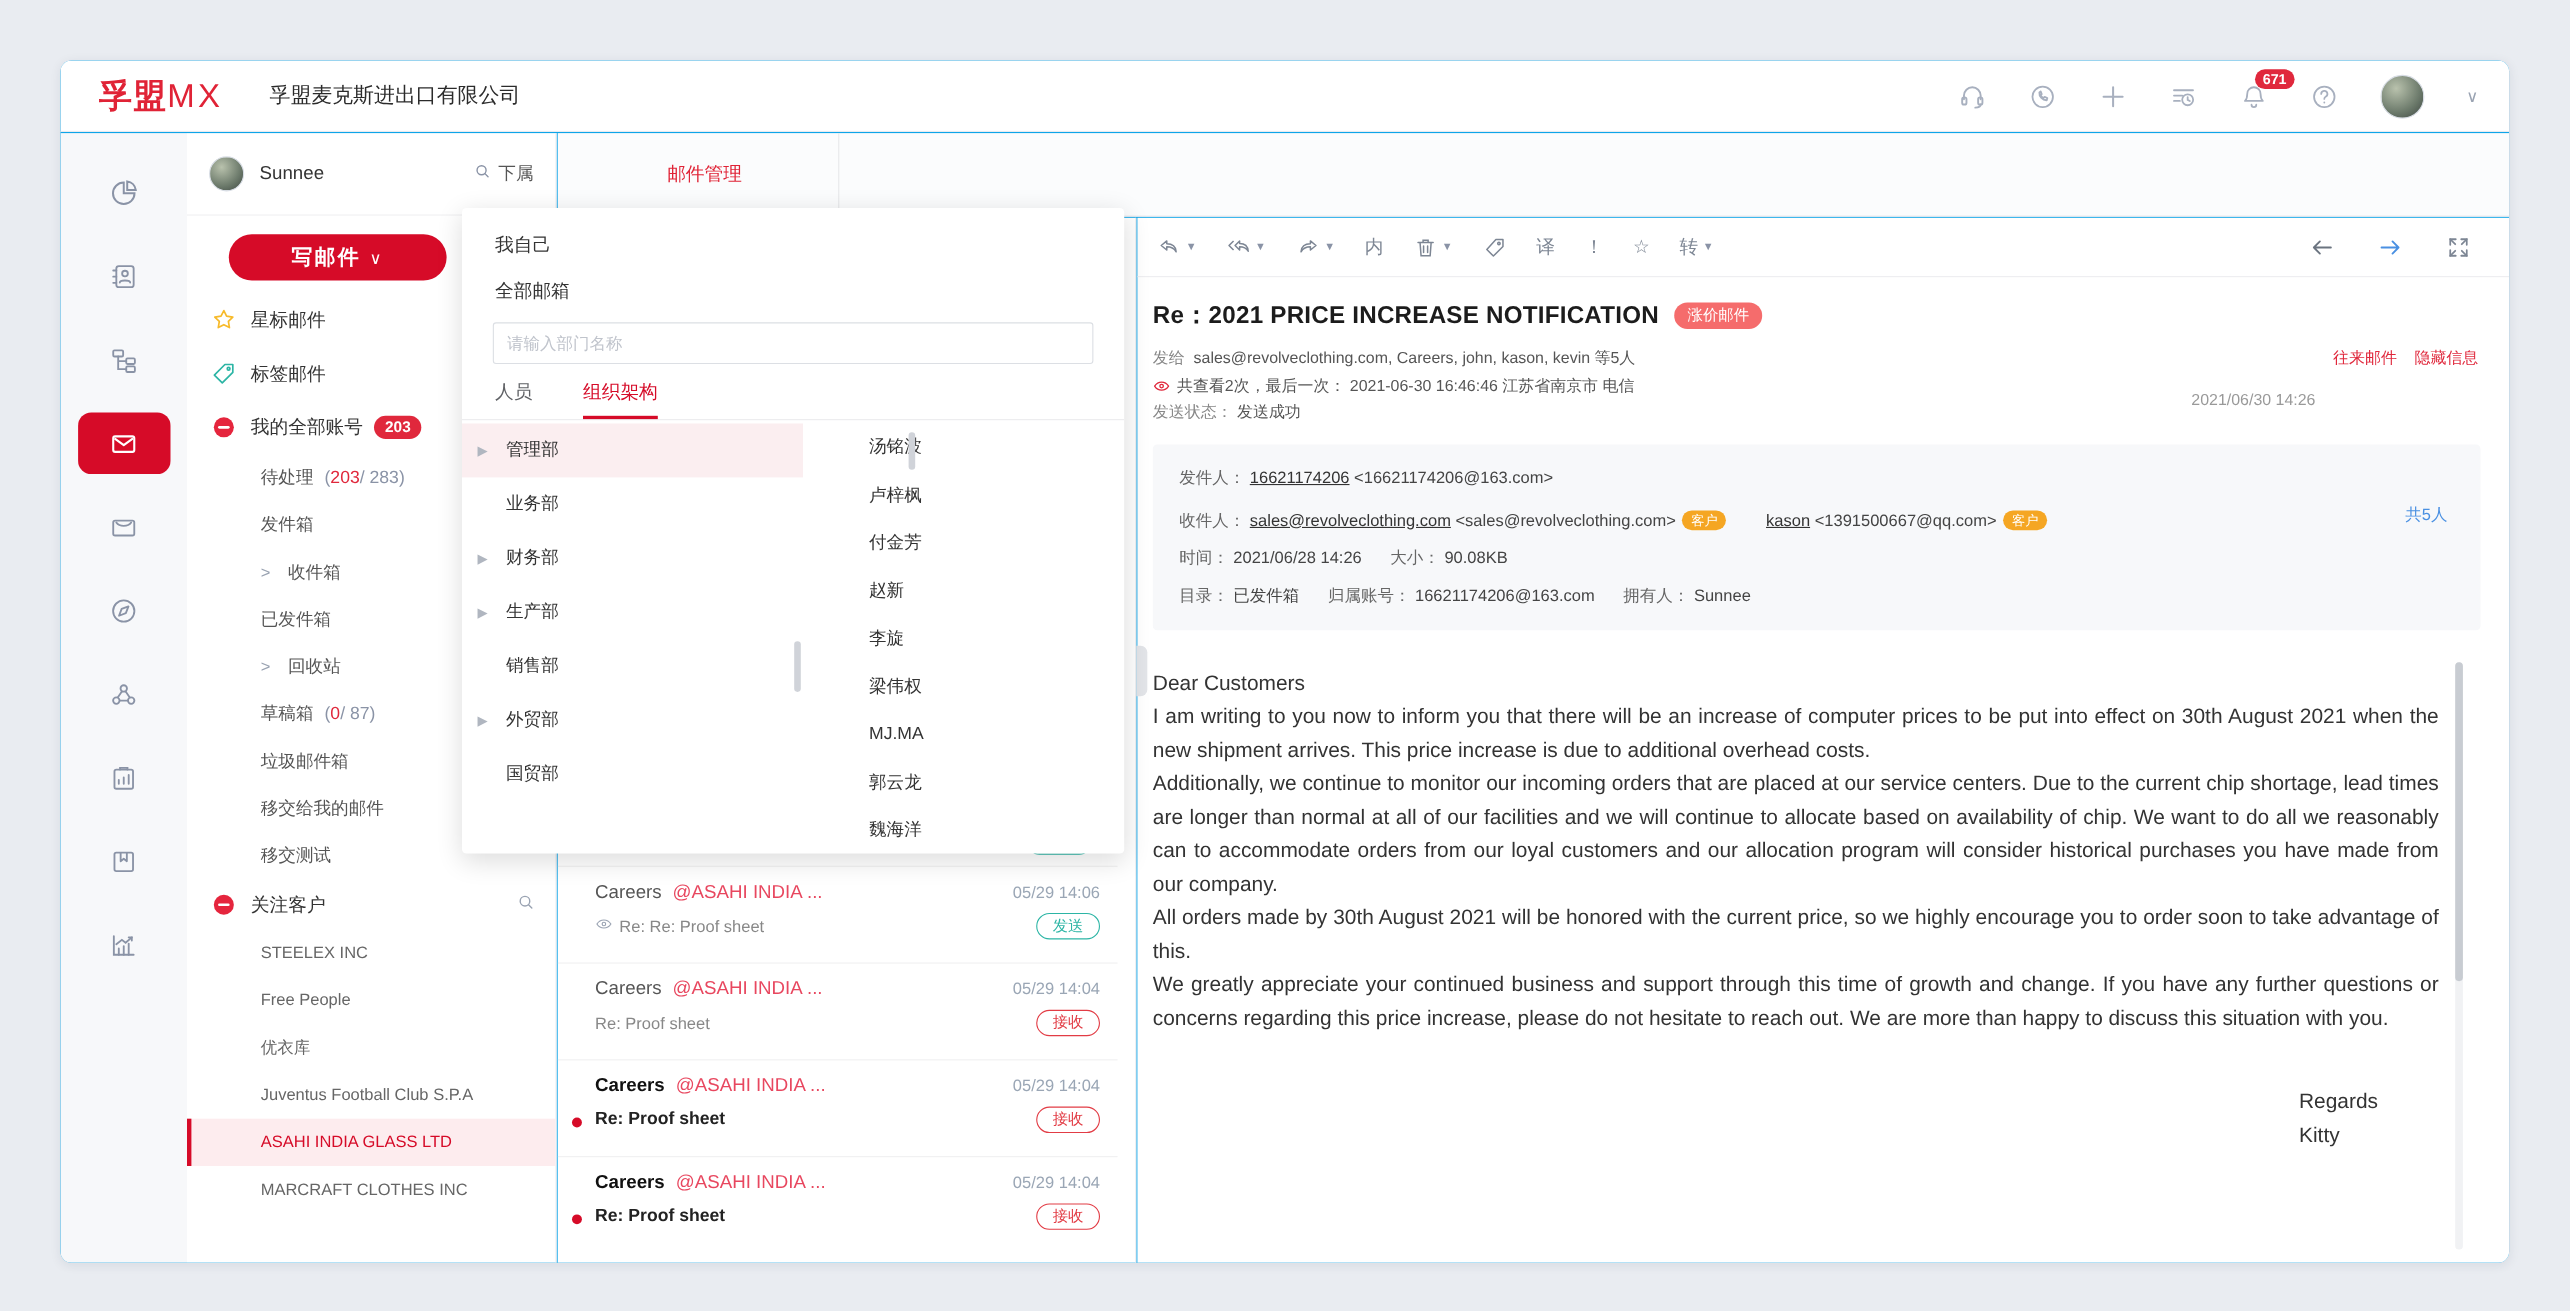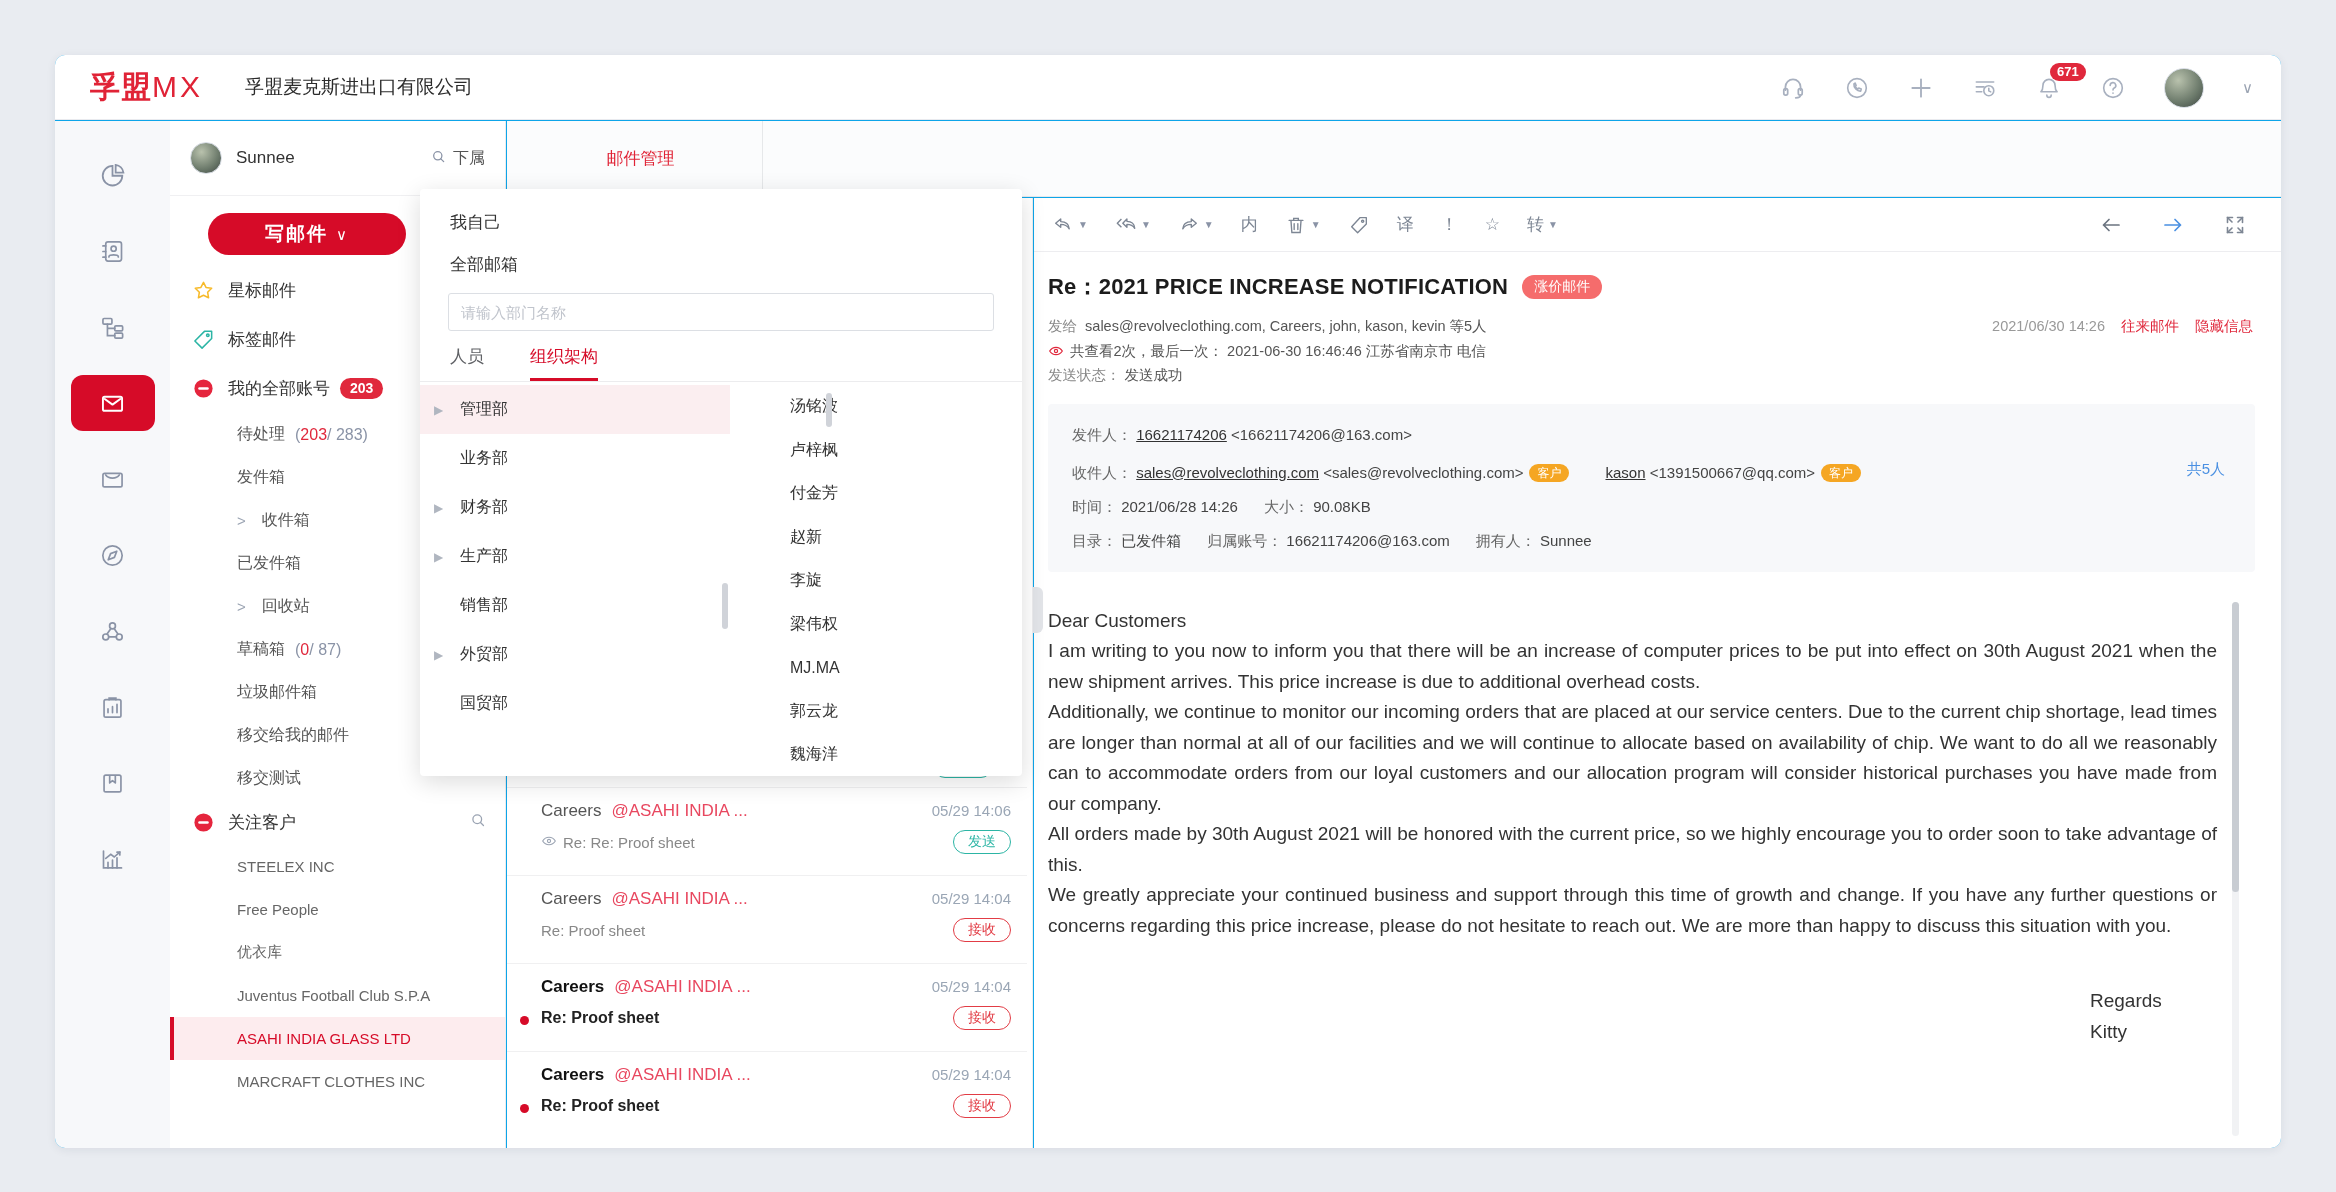--- a/index.html
+++ b/index.html
@@ -55,21 +55,21 @@
   .crow.active { background:#fdecee; border-left:4px solid #d60b28; padding-left:63px; color:#d60b28; }
 
   
   .main { position:absolute; left:452px; top:0; right:0; bottom:0; }
   .tabstrip { position:absolute; left:0; top:0; right:0; height:76px; background:#fbfcfd; border-bottom:1px solid #e8e9eb; display:flex; }
   .tab { width:244px; margin-left:12px; border-right:1px solid #e6e8ea; display:flex; align-items:center; justify-content:center; font-size:17px; color:#e02336; cursor:pointer; }
 
   
   .listpane { position:absolute; left:0; top:77px; bottom:0; width:526px; border-right:1px solid #ececee; background:#fff; overflow:hidden; }
   .partialbadge { position:absolute; right:40px; top:560px; }
-  .rows { position:absolute; left:0; top:589px; right:5px; }
+  .rows { position:absolute; left:0; top:589px; right:16px; }
   .mrow { position:relative; height:88px; border-top:1px solid #f0f0f1; padding:13px 16px 0 34px; cursor:pointer; }
   .mrow .line1 { display:flex; align-items:baseline; }
   .sender { font-size:17px; color:#555; }
   .mrow.unread .sender { color:#111; font-weight:bold; }
   .domain { margin-left:10px; font-size:17px; color:#e8475f; }
   .mtime { margin-left:auto; font-size:15px; color:#9aa6b5; }
   .line2 { display:flex; align-items:center; margin-top:9px; }
   .subj { font-size:15px; color:#888; display:flex; align-items:center; gap:6px; }
   .mrow.unread .subj { color:#222; font-weight:bold; font-size:16px; }
   .subj .eye { color:#9aa3b2; }
@@ -89,21 +89,21 @@
   .tb-right .tbi svg { width:24px; height:24px; }
   .blue { color:#4a90e2 !important; }
   .handle { position:absolute; left:-1px; top:389px; width:10px; height:46px; background:#e2e4e8; border-radius:0 6px 6px 0; }
 
   .subjrow { margin:20px 0 0 14px; display:flex; align-items:center; }
   .subjtext { font-size:22px; font-weight:bold; color:#1c1c1c; letter-spacing:.2px; }
   .tagbadge { margin-left:14px; background:#f56c6c; color:#fff; font-size:14px; border-radius:13px; padding:3px 12px; }
   .metarows { margin:12px 0 0 14px; font-size:14.5px; color:#888; line-height:24.5px; position:relative; }
   .metarows .val { color:#555; }
   .meta-right { position:absolute; right:28px; top:0; display:flex; gap:16px; font-size:14.5px; }
-  .meta-right .dt { color:#999; }
+  .meta-right .dt { color:#999;margin-top:38px; }
   .rlink { color:#e0283c; cursor:pointer; }
   .viewsline { display:flex; align-items:center; gap:6px; }
   .viewsline .eye { color:#e0283c; display:inline-flex; }
   .viewsline .eye svg { width:16px; height:16px; }
 
   .infocard { position:relative; margin:16px 26px 0 14px; background:#f7f8fa; border-radius:4px; padding:14px 24px; font-size:15px; color:#444; line-height:34px; }
   .lab { color:#666; }
   .ulink { color:#333; text-decoration:underline; cursor:pointer; }
   .cust { display:inline-block; background:#f5a623; color:#fff; font-size:12px; border-radius:10px; padding:1px 8px; line-height:16px; margin:12px 10px 0 6px; vertical-align:1px; }
   .total5 { position:absolute; right:30px; top:48px; color:#4a90e2; font-size:15px; cursor:pointer; }

